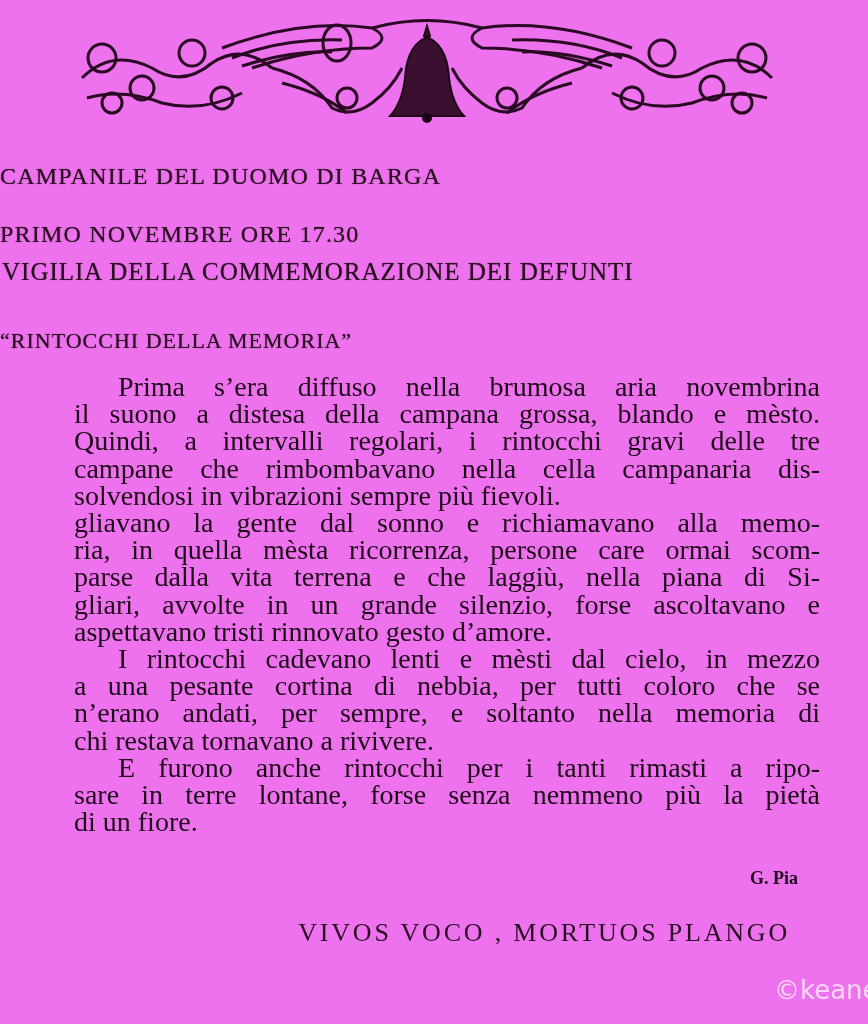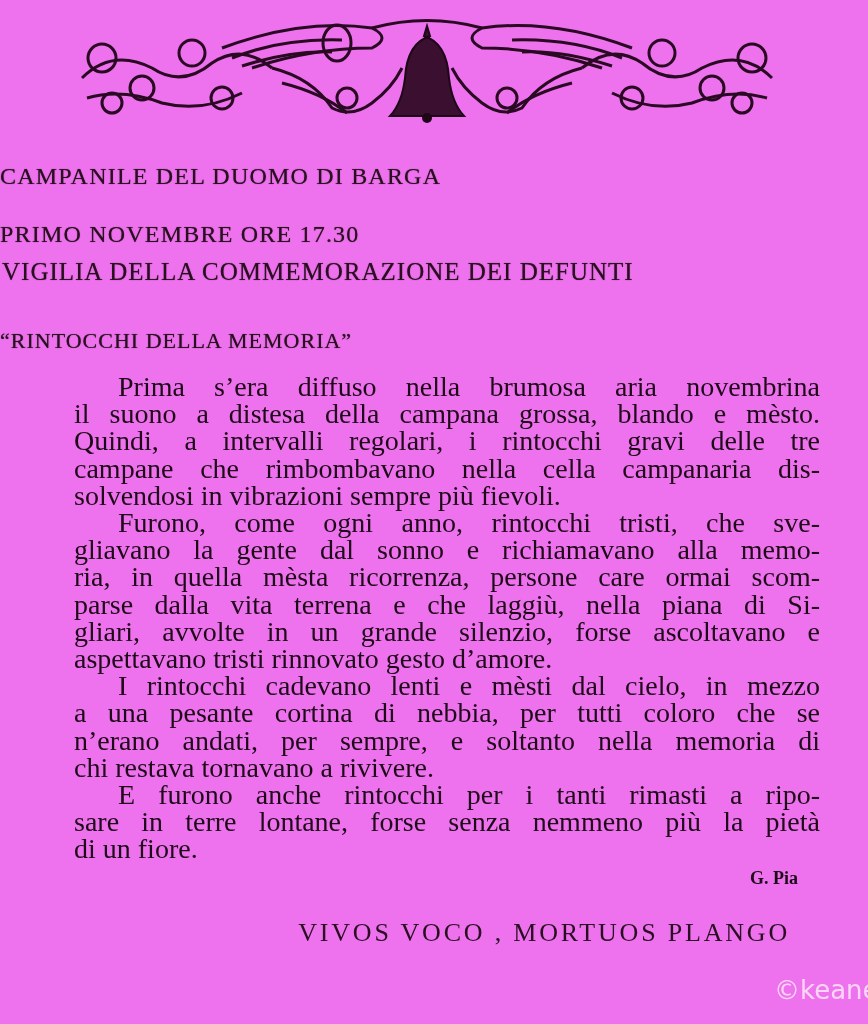--- a/index.html
+++ b/index.html
@@ -99,21 +99,20 @@
 <div class="head-line l2">PRIMO NOVEMBRE ORE 17.30</div>
 <div class="head-line l3">VIGILIA DELLA COMMEMORAZIONE DEI DEFUNTI</div>
 <div class="head-line title">“RINTOCCHI DELLA MEMORIA”</div>
 
 <div class="body-text">
   <span class="ln ind">Prima s’era diffuso nella brumosa aria novembrina</span>
   <span class="ln">il suono a distesa della campana grossa, blando e mèsto.</span>
   <span class="ln">Quindi, a intervalli regolari, i rintocchi gravi delle tre</span>
   <span class="ln">campane che rimbombavano nella cella campanaria dis-</span>
   <span class="ln last">solvendosi in vibrazioni sempre più fievoli.</span>
-  <span class="ln ind">Furono, come ogni anno, rintocchi tristi, che sve-</span>
   <span class="ln">gliavano la gente dal sonno e richiamavano alla memo-</span>
   <span class="ln">ria, in quella mèsta ricorrenza, persone care ormai scom-</span>
   <span class="ln">parse dalla vita terrena e che laggiù, nella piana di Si-</span>
   <span class="ln">gliari, avvolte in un grande silenzio, forse ascoltavano e</span>
   <span class="ln last">aspettavano tristi rinnovato gesto d’amore.</span>
   <span class="ln ind">I rintocchi cadevano lenti e mèsti dal cielo, in mezzo</span>
   <span class="ln">a una pesante cortina di nebbia, per tutti coloro che se</span>
   <span class="ln">n’erano andati, per sempre, e soltanto nella memoria di</span>
   <span class="ln last">chi restava tornavano a rivivere.</span>
   <span class="ln ind">E furono anche rintocchi per i tanti rimasti a ripo-</span>

